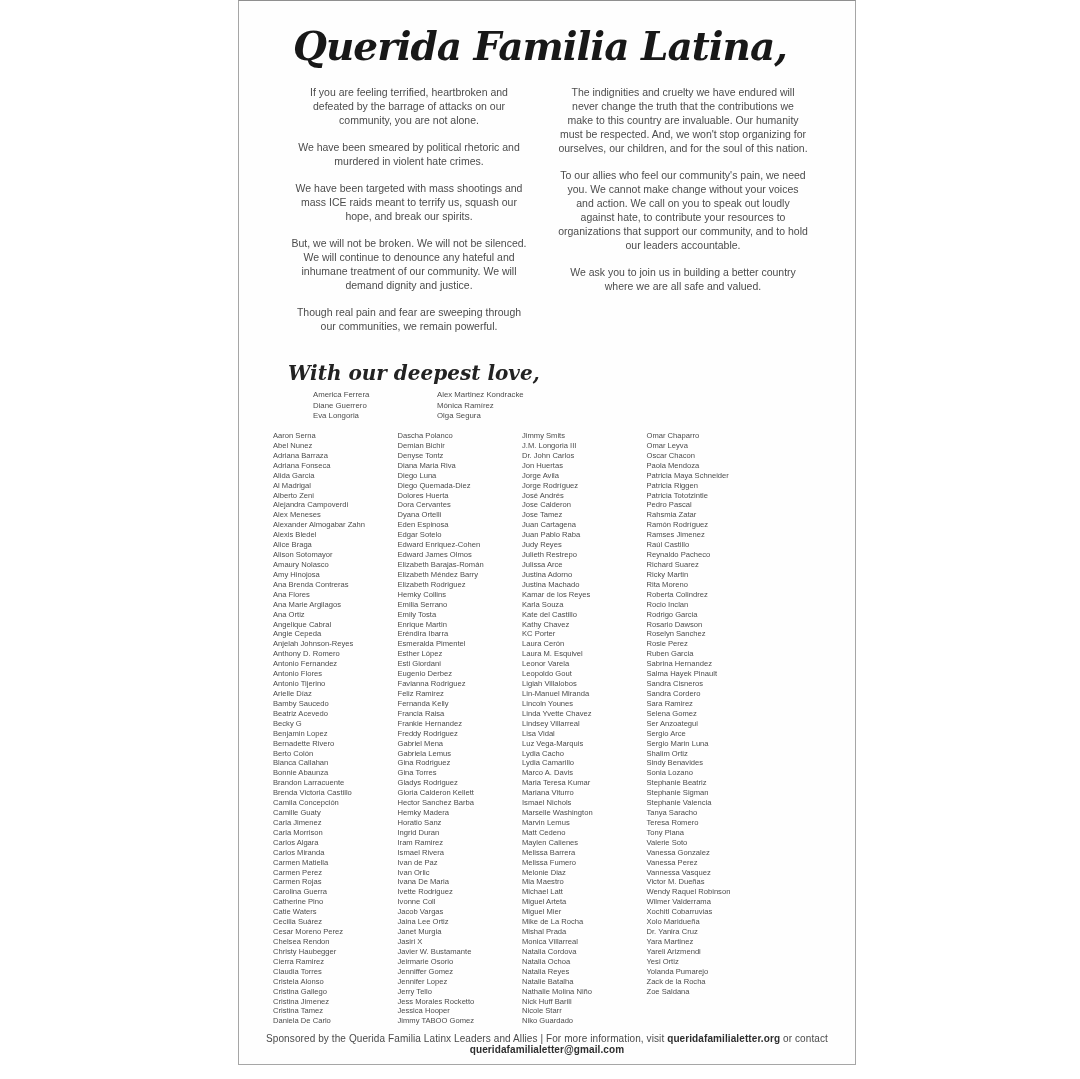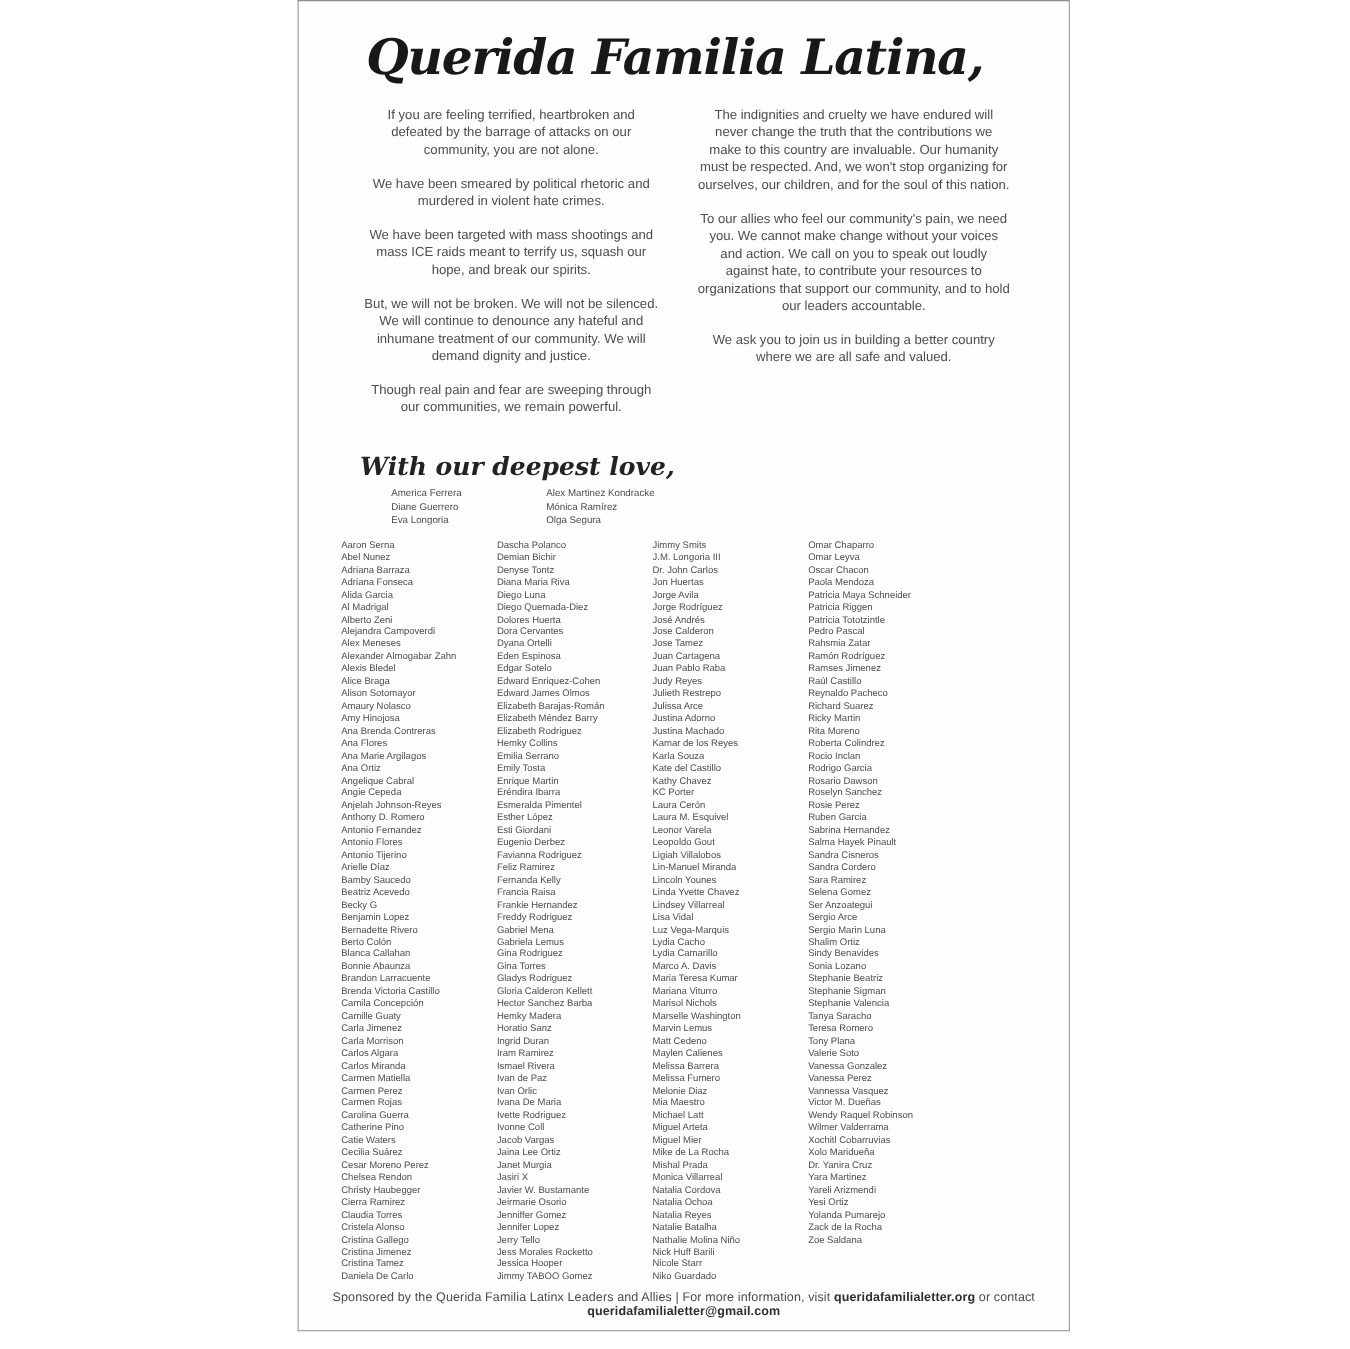--- a/index.html
+++ b/index.html
@@ -276,21 +276,21 @@
         <div class="name">Lincoln Younes</div>
         <div class="name">Linda Yvette Chavez</div>
         <div class="name">Lindsey Villarreal</div>
         <div class="name">Lisa Vidal</div>
         <div class="name">Luz Vega-Marquis</div>
         <div class="name">Lydia Cacho</div>
         <div class="name">Lydia Camarillo</div>
         <div class="name">Marco A. Davis</div>
         <div class="name">Maria Teresa Kumar</div>
         <div class="name">Mariana Viturro</div>
-        <div class="name">Marisol Nichols</div>
+        <div class="name">Ismael Nichols</div>
         <div class="name">Marselle Washington</div>
         <div class="name">Marvin Lemus</div>
         <div class="name">Matt Cedeno</div>
         <div class="name">Maylen Calienes</div>
         <div class="name">Melissa Barrera</div>
         <div class="name">Melissa Fumero</div>
         <div class="name">Melonie Diaz</div>
         <div class="name">Mia Maestro</div>
         <div class="name">Michael Latt</div>
         <div class="name">Miguel Arteta</div>

